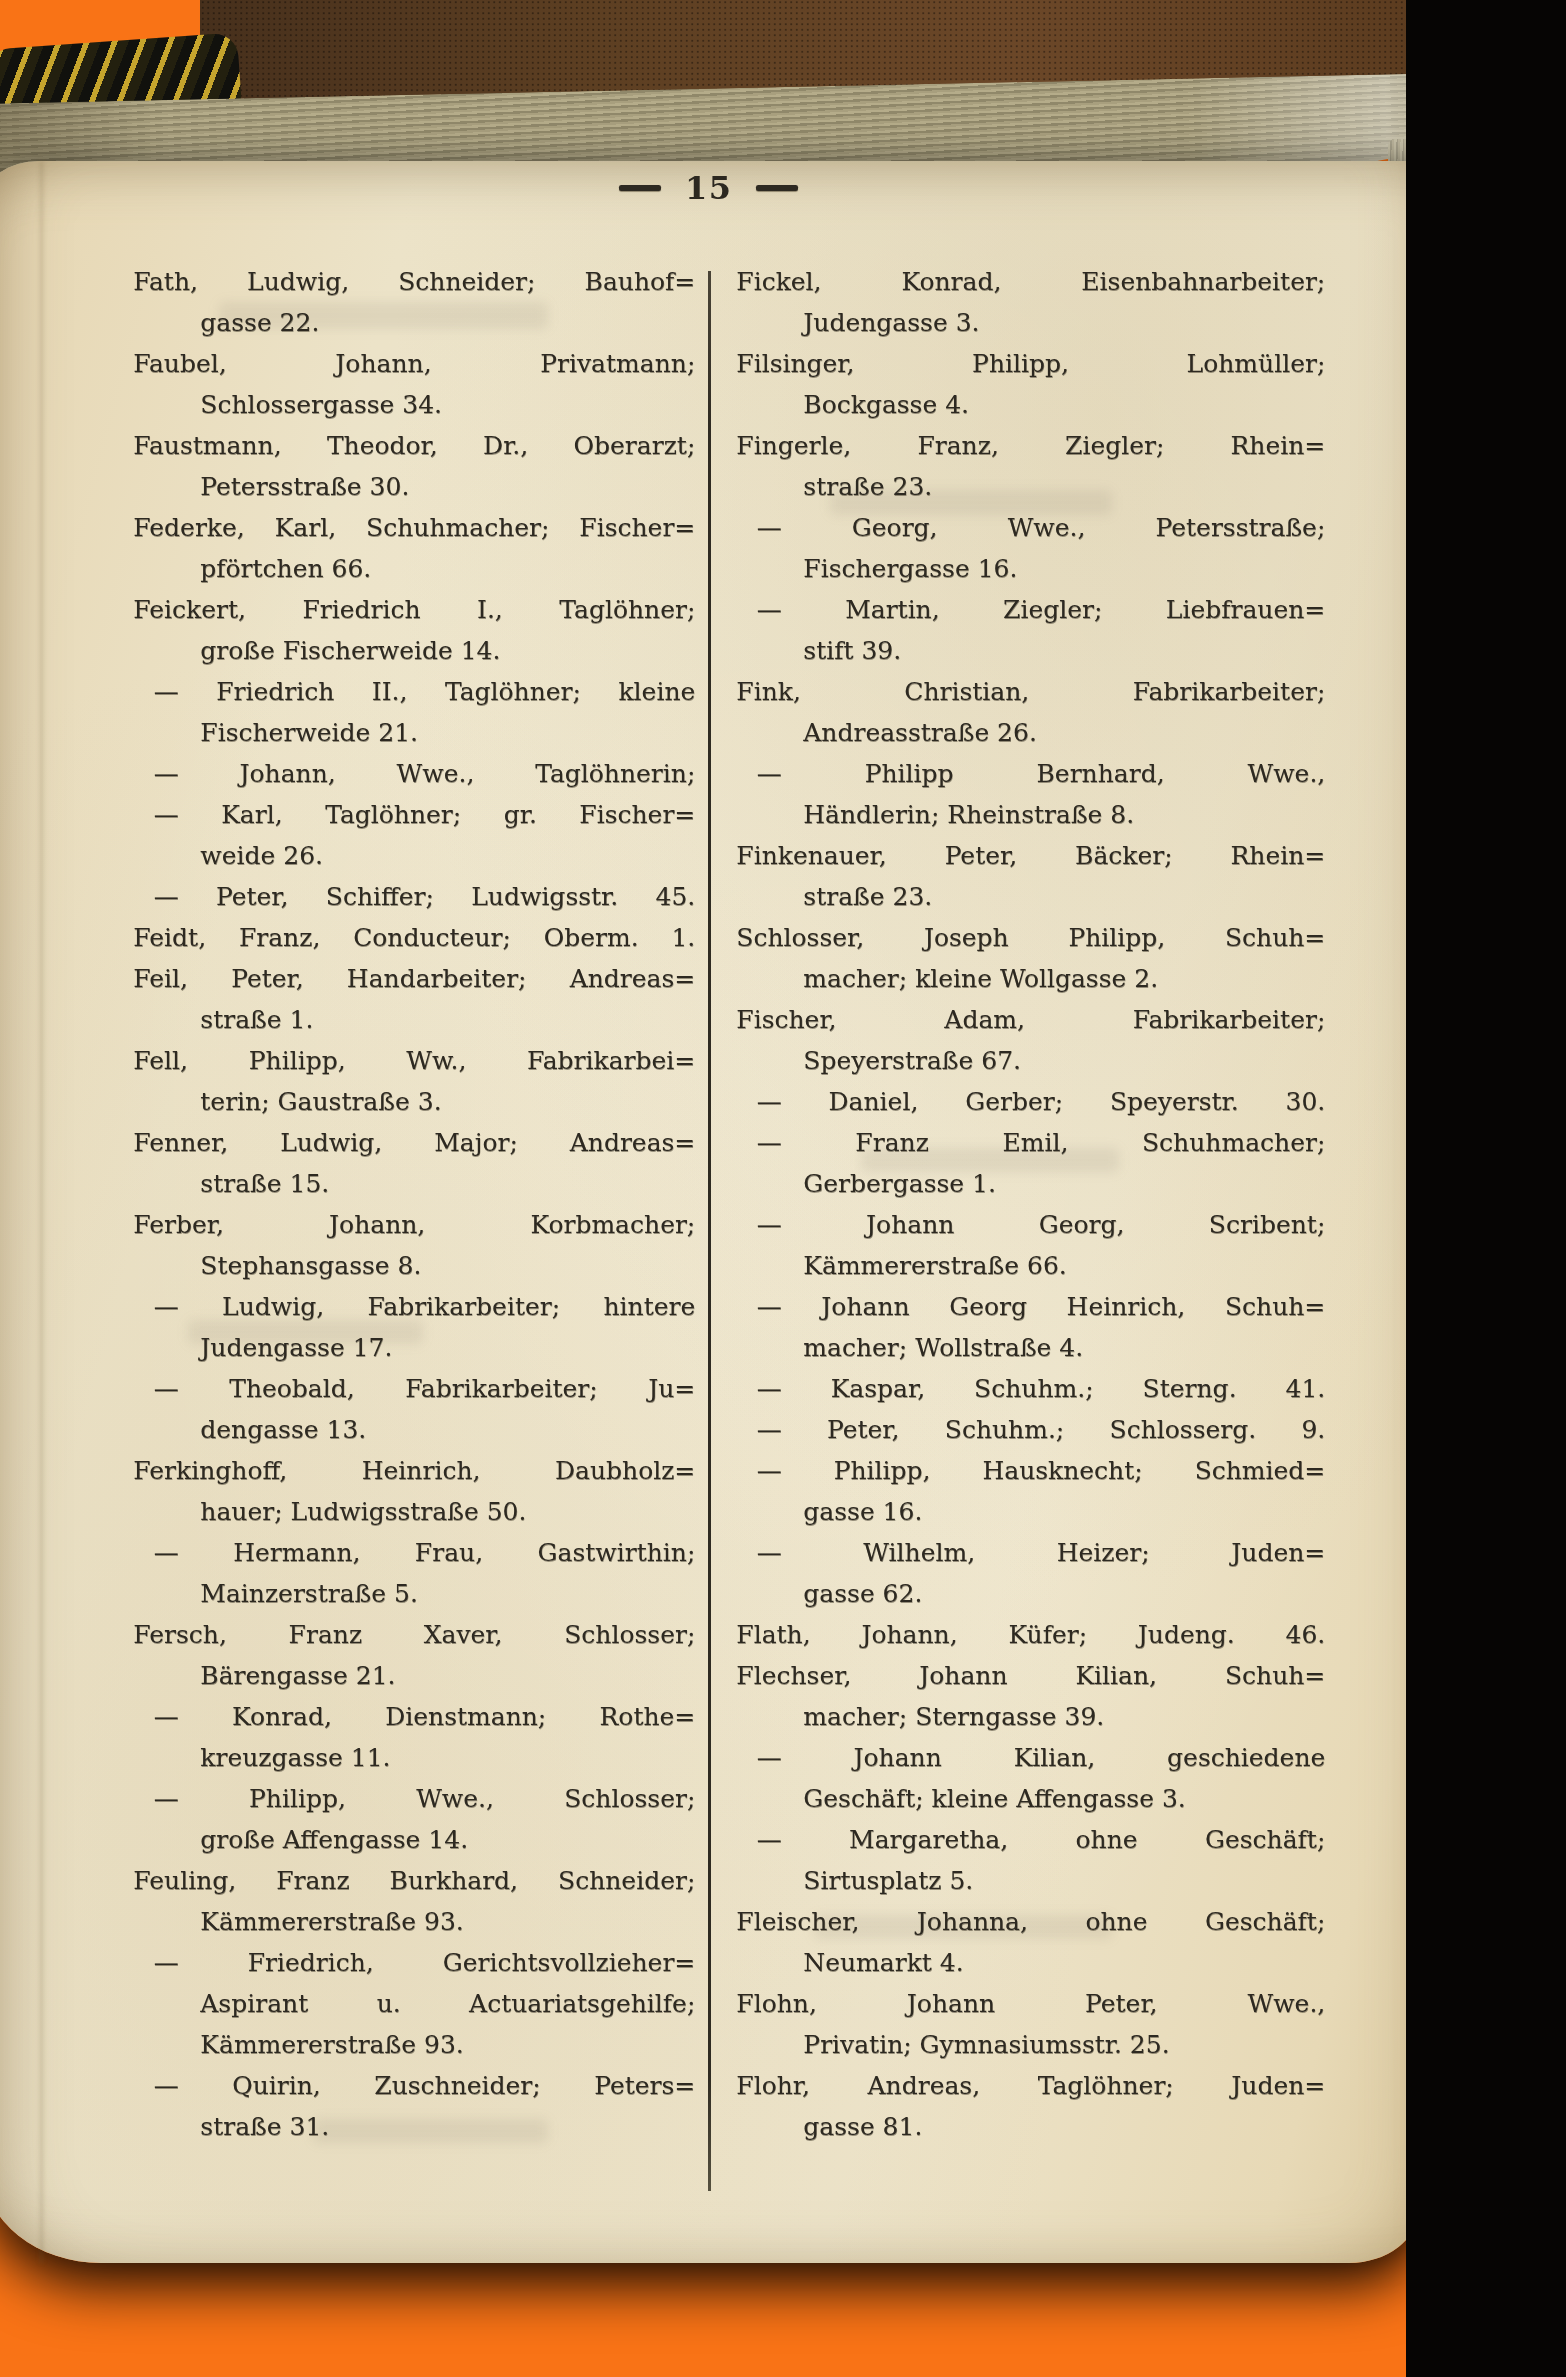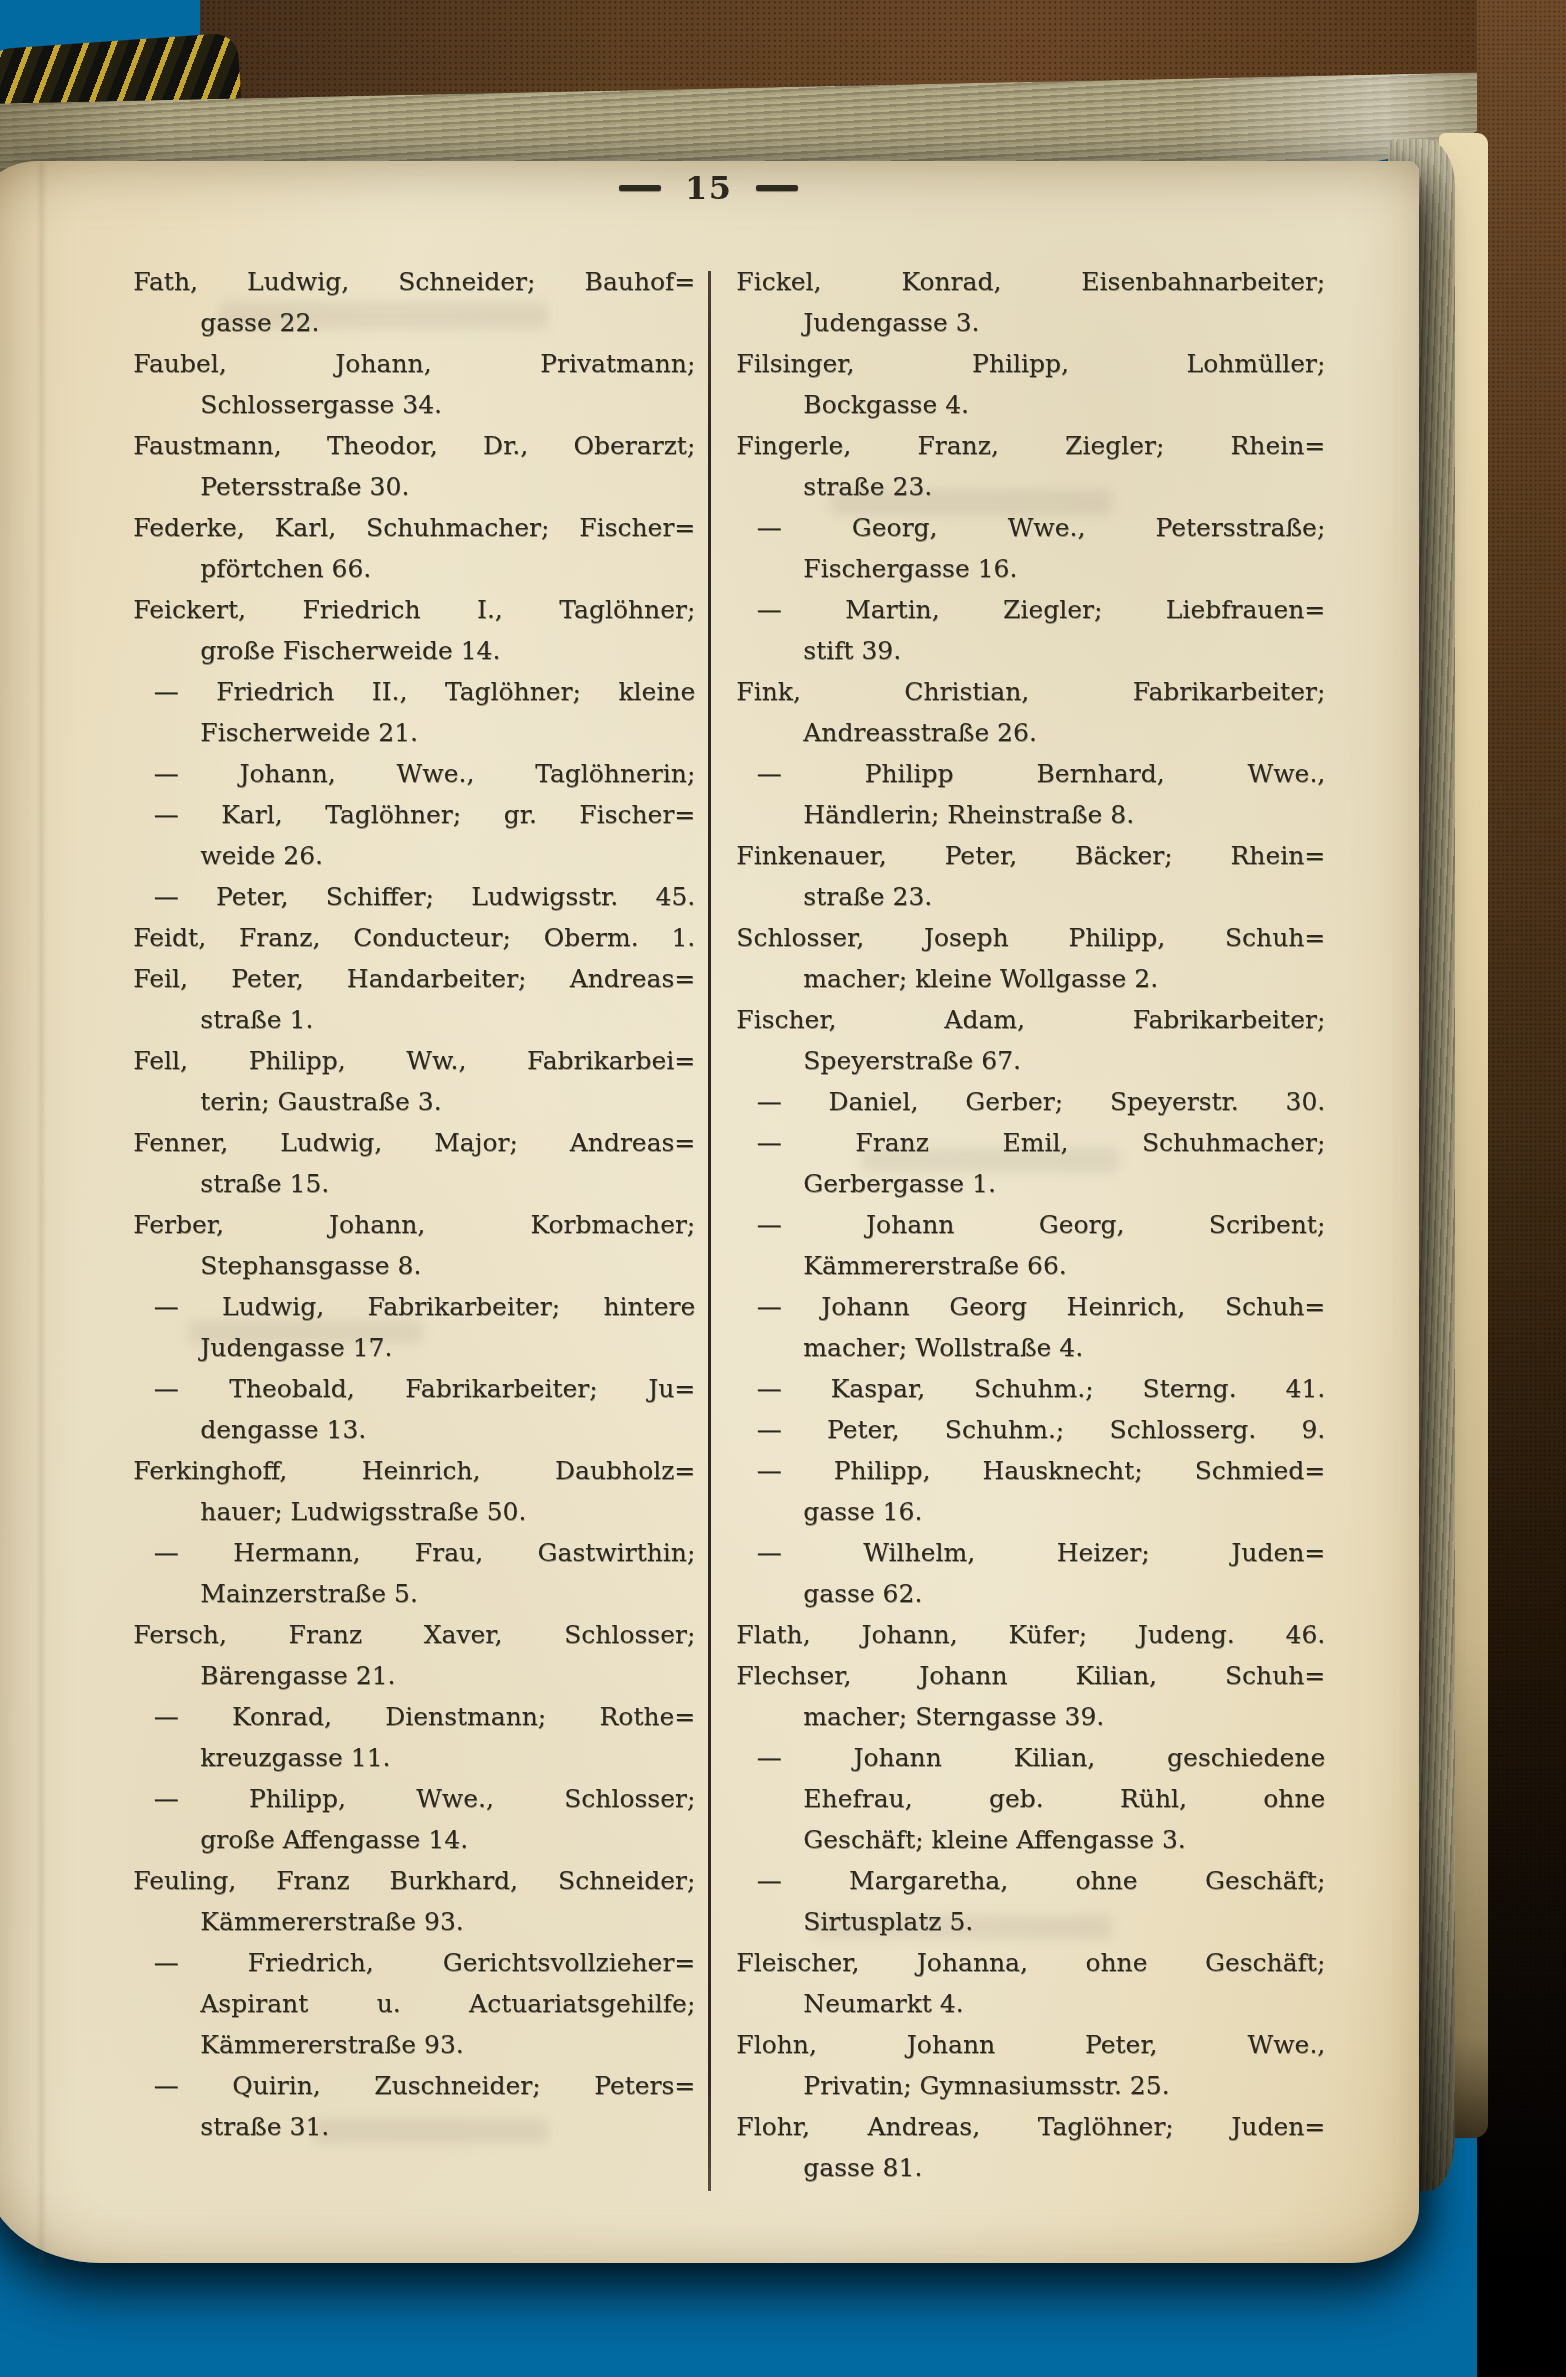--- a/index.html
+++ b/index.html
@@ -1,17 +1,17 @@
 <!DOCTYPE html>
 <html style="font-size:12.5px"><head>
 <meta charset="utf-8">
 <style>
   html,body{margin:0;padding:0;}
   body{background:#060504;font-family:"DejaVu Serif","Liberation Serif",serif;}
-  .screen{position:relative;width:1566px;height:2377px;overflow:hidden;background:#0369a1;}
+  .screen{position:relative;width:1406px;height:2377px;overflow:hidden;background:#f97316;}
 
   
   .cover-top{position:absolute;left:200px;top:-6.3px;width:1323px;height:139px;
     background:
       radial-gradient(rgba(0,0,0,.38) 0.8px, transparent 1.3px),
       linear-gradient(90deg,#47301c,#5d3f22 30%,#6b4728 62%,#58391d);
     background-size:5.5px 5.5px,100% 100%;
     border-radius:0 0 6.3px 0;}
   .endband{position:absolute;left:-11px;top:41px;width:251px;height:85px;
     transform:rotate(-4deg);border-radius:23.5px;
@@ -178,21 +178,20 @@
         <div class="ln i1 j">— Kaspar, Schuhm.; Sterng. 41.</div>
         <div class="ln i1 j">— Peter, Schuhm.; Schlosserg. 9.</div>
         <div class="ln i1 j">— Philipp, Hausknecht; Schmied=</div>
         <div class="ln i2">gasse 16.</div>
         <div class="ln i1 j">— Wilhelm, Heizer; Juden=</div>
         <div class="ln i2">gasse 62.</div>
         <div class="ln i0 j">Flath, Johann, Küfer; Judeng. 46.</div>
         <div class="ln i0 j">Flechser, Johann Kilian, Schuh=</div>
         <div class="ln i2">macher; Sterngasse 39.</div>
         <div class="ln i1 j">— Johann Kilian, geschiedene</div>
-        <div class="ln i2 j">Ehefrau, geb. Rühl, ohne</div>
         <div class="ln i2">Geschäft; kleine Affengasse 3.</div>
         <div class="ln i1 j">— Margaretha, ohne Geschäft;</div>
         <div class="ln i2">Sirtusplatz 5.</div>
         <div class="ln i0 j">Fleischer, Johanna, ohne Geschäft;</div>
         <div class="ln i2">Neumarkt 4.</div>
         <div class="ln i0 j">Flohn, Johann Peter, Wwe.,</div>
         <div class="ln i2">Privatin; Gymnasiumsstr. 25.</div>
         <div class="ln i0 j">Flohr, Andreas, Taglöhner; Juden=</div>
         <div class="ln i2">gasse 81.</div>
       </div>

